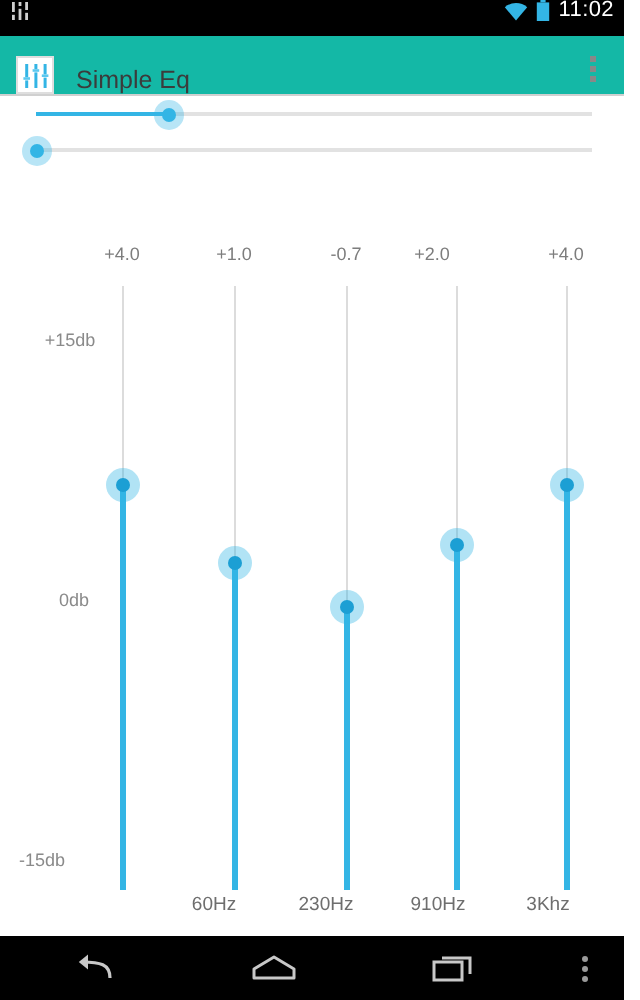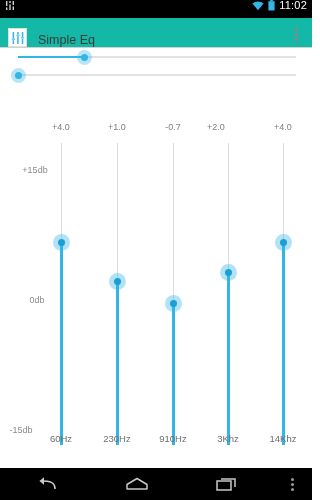--- a/index.html
+++ b/index.html
@@ -147,25 +147,26 @@
   .band-value {
     position: absolute;
     top: 4px;
     font-size: 9px;
     color: #7d7d7d;
     transform: translateX(-50%);
     white-space: nowrap;
   }
   .band-freq {
     position: absolute;
-    bottom: 24px;
+    bottom: 10px;
     font-size: 9.5px;
     color: #6e6e6e;
     transform: translateX(-50%);
     white-space: nowrap;
+    margin-left: 46px;
   }
   .db-label {
     position: absolute;
     font-size: 9px;
     color: #8a8a8a;
     transform: translate(-50%, -50%);
     white-space: nowrap;
   }
   .v-slider {
     position: absolute;

